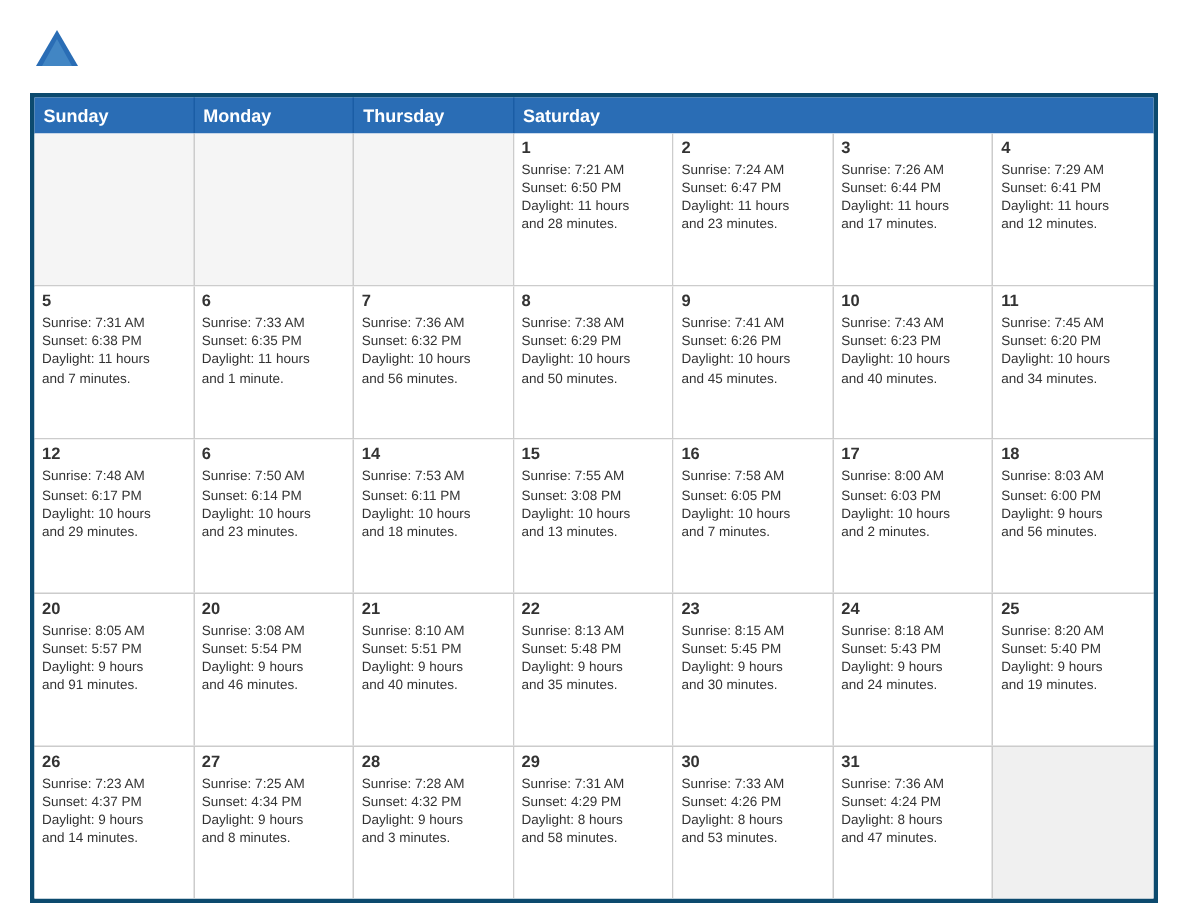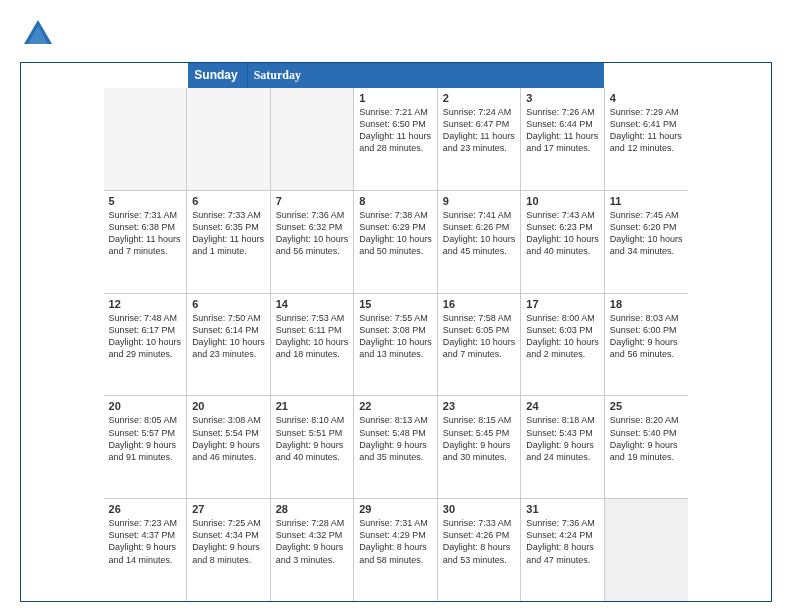--- a/index.html
+++ b/index.html
@@ -56,37 +56,36 @@
       font-weight: 300;
     }
     .title-location {
       font-size: 15px;
       color: #555;
     }
     .calendar {
       flex: 1;
       display: flex;
       flex-direction: column;
-      border: 1px solid #0c4a6e;
-      align-items: center;
+      border: 3px solid #0c4a6e;
     }
     .cal-header-row {
       display: grid;
       grid-template-columns: repeat(7, 1fr);
       background: #2a6db5;
     }
     .cal-header-cell {
       color: #fff;
       font-size: 12px;
       font-weight: bold;
       padding: 5px 6px;
       text-align: left;
       border-right: 1px solid #1a5da5;
     }
-    .cal-header-cell:last-child { border-right: none; font-family: Liberation Serif, serif; }
+    .cal-header-cell:last-child { border-right: none; }
     .cal-body {
       flex: 1;
       display: flex;
       flex-direction: column;
     }
     .cal-row {
       display: grid;
       grid-template-columns: repeat(7, 1fr);
       flex: 1;
       border-top: 1px solid #ccc;
@@ -134,20 +133,22 @@
     </div>
     <div class="title-block">
       <div class="title-month"></div>
       <div class="title-location"></div>
     </div>
   </div>
 
   <div class="calendar">
     <div class="cal-header-row">
     <div class="cal-header-cell">Sunday</div>
+        <div class="cal-header-cell">Monday</div>
+        <div class="cal-header-cell">Thursday</div>
         <div class="cal-header-cell">Saturday</div>
       </div>
     <div class="cal-body">
     <div class="cal-row">
           <div class="cal-cell empty"></div>
           <div class="cal-cell empty"></div>
           <div class="cal-cell empty"></div>
           <div class="cal-cell">
             <span class="day-num">1</span>
             <span class="cell-line">Sunrise: 7:21 AM</span>

